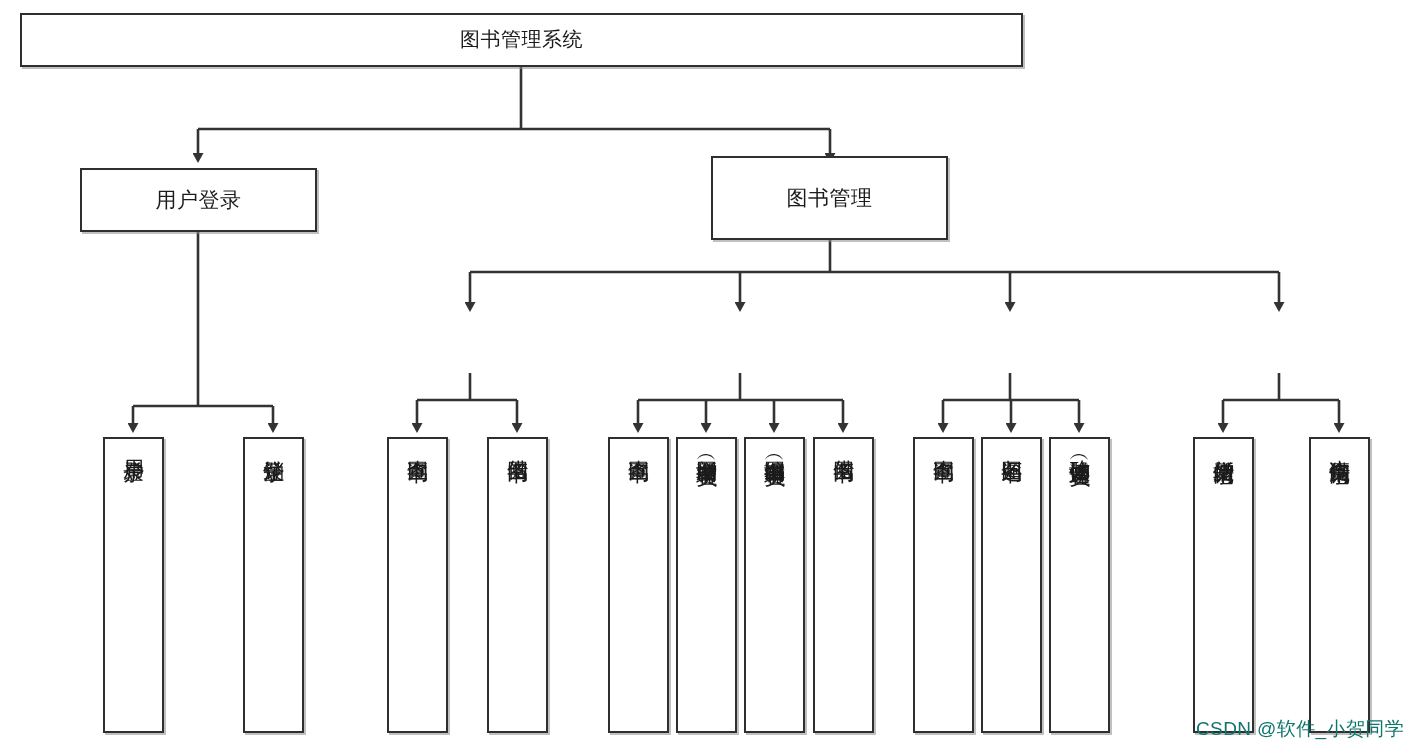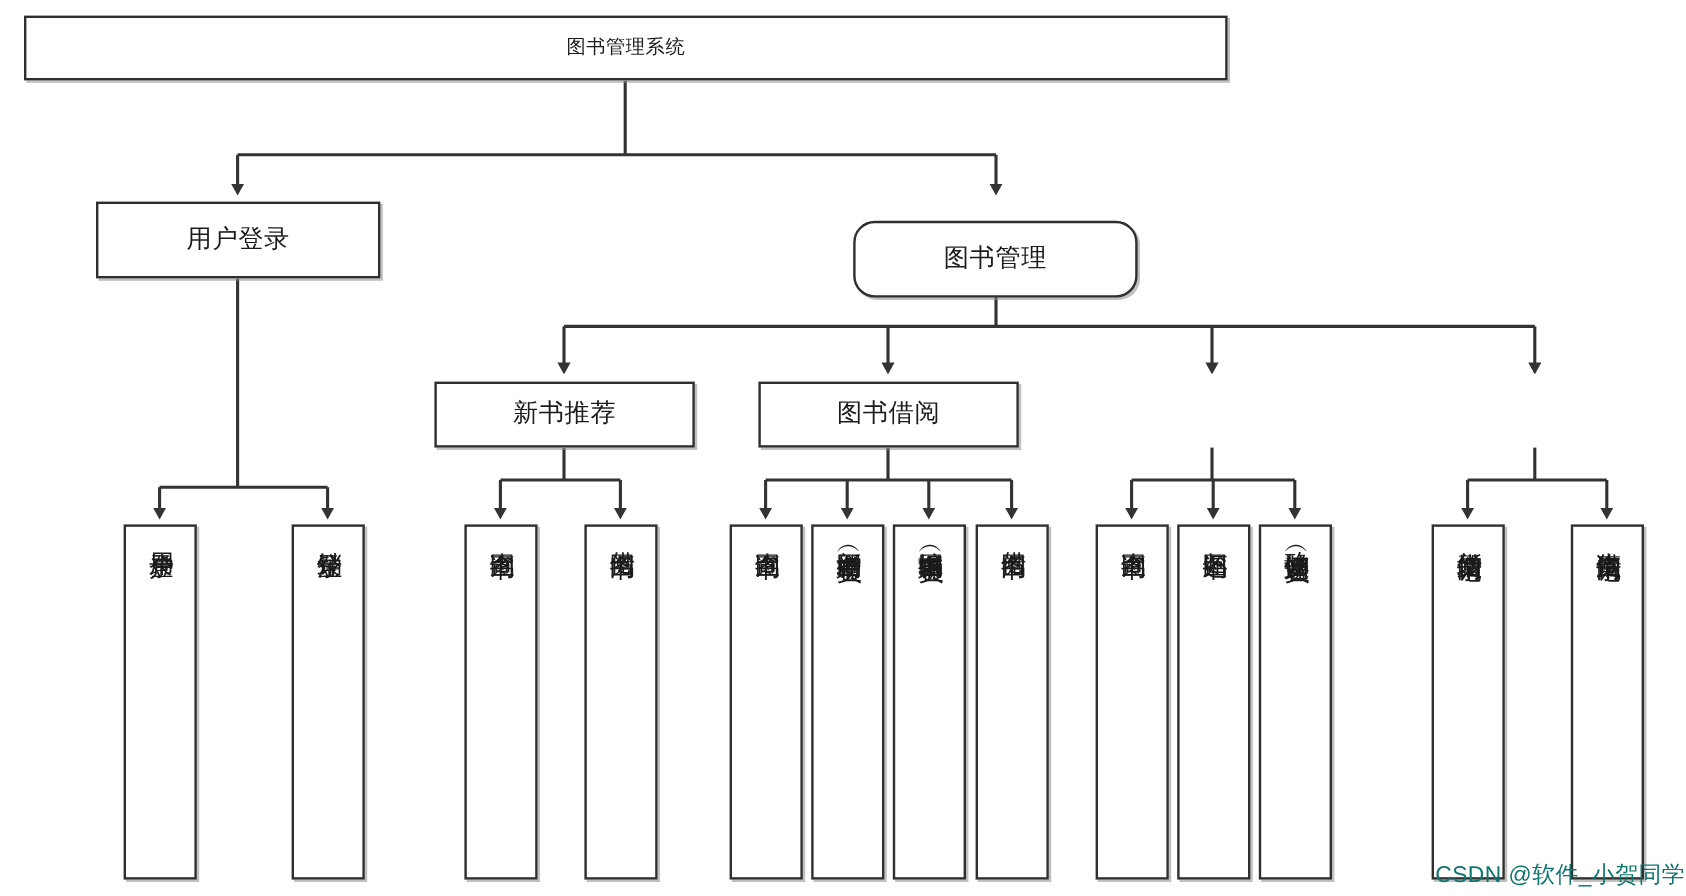--- a/index.html
+++ b/index.html
@@ -42,21 +42,21 @@
     text-align: center;
     line-height: 1.18;
     letter-spacing: 0.5px;
   }
   
   .node.h .label {
     font-size: 21px;
     white-space: nowrap;
   }
   .node.root .label {
-    font-size: 16px;
+    font-size: 20px;
   }
   
   .node.v {
     align-items: flex-start;
     padding-top: 4px;
   }
   .node.v .label {
     writing-mode: vertical-rl;
     text-orientation: upright;
     font-size: 21px;
@@ -132,30 +132,24 @@
     </g>
   </svg>
 
   <div class="node h root" style="left:20px; top:13px; width:1003px; height:54px;">
     <span class="label">图书管理系统</span>
   </div>
 
   <div class="node h" style="left:80px; top:168px; width:237px; height:64px;">
     <span class="label">用户登录</span>
   </div>
-  <div class="node h" style="left:711px; top:184px; width:237px; height:64px;border-radius:18px;">
+  <div class="node h" style="left:711px; top:156px; width:237px; height:84px;">
     <span class="label">图书管理</span>
   </div>
 
-  <div class="node h" style="left:362px; top:318px; width:217px; height:55px;">
-    <span class="label">新书推荐</span>
-  </div>
-  <div class="node h" style="left:632px; top:318px; width:217px; height:55px;">
-    <span class="label">图书借阅</span>
-  </div>
 
   <div class="node v" style="left:103px; top:437px; width:61px; height:296px;">
     <span class="label">用户登录</span>
   </div>
   <div class="node v" style="left:243px; top:437px; width:61px; height:296px;">
     <span class="label">注销登录</span>
   </div>
 
   <div class="node v" style="left:387px; top:437px; width:61px; height:296px;">
     <span class="label">查询图书</span>

